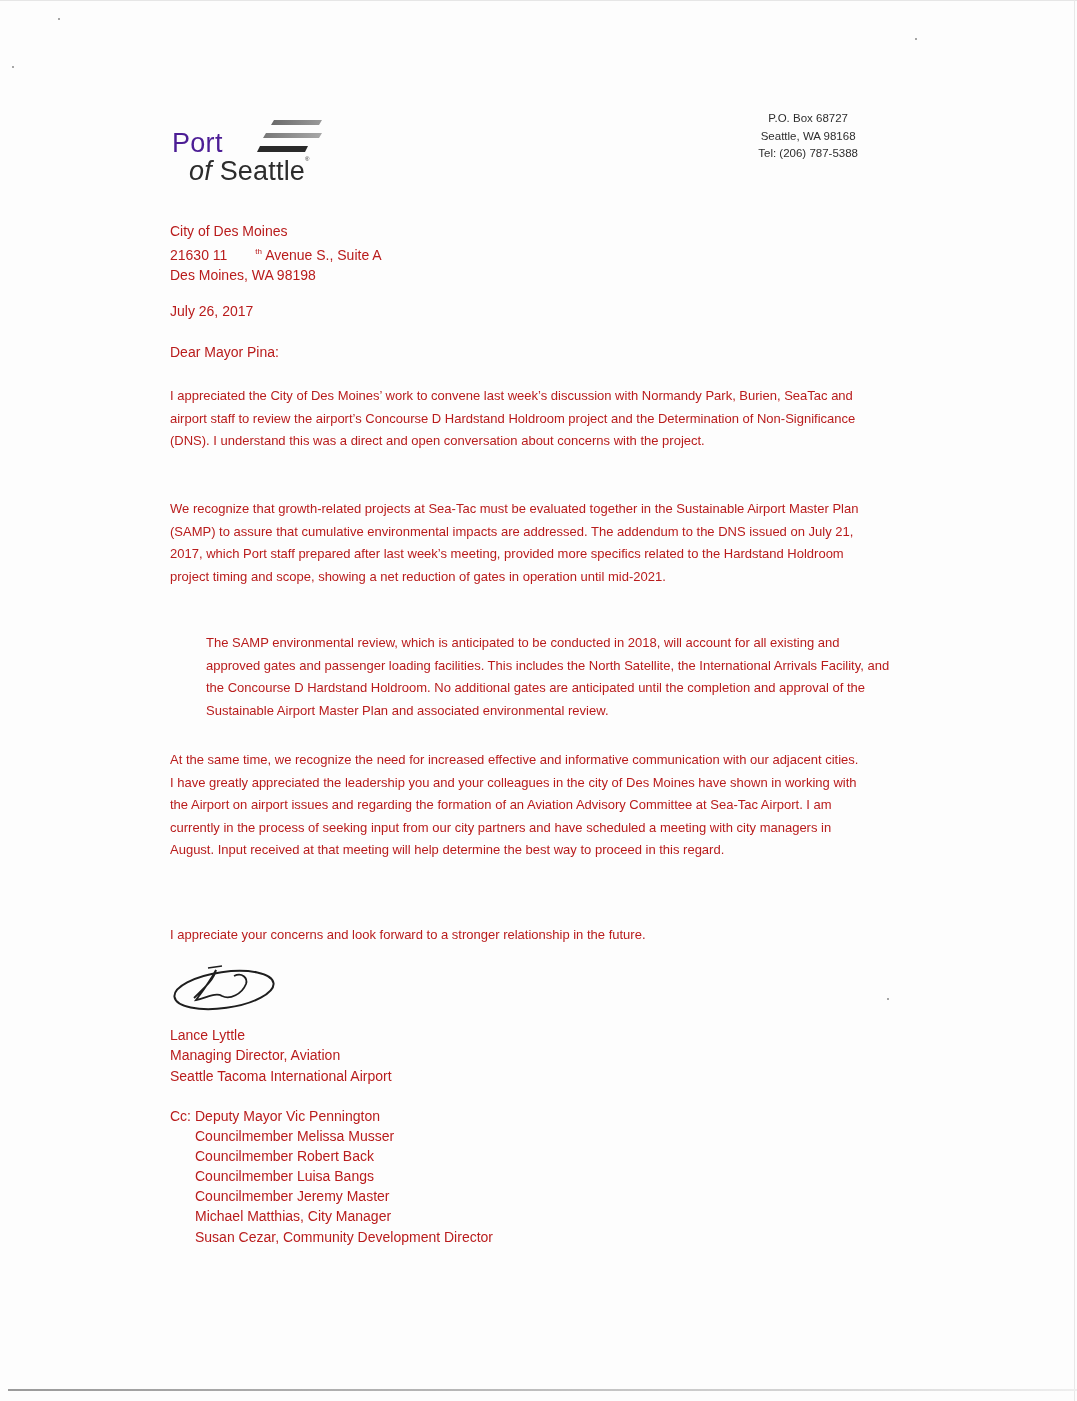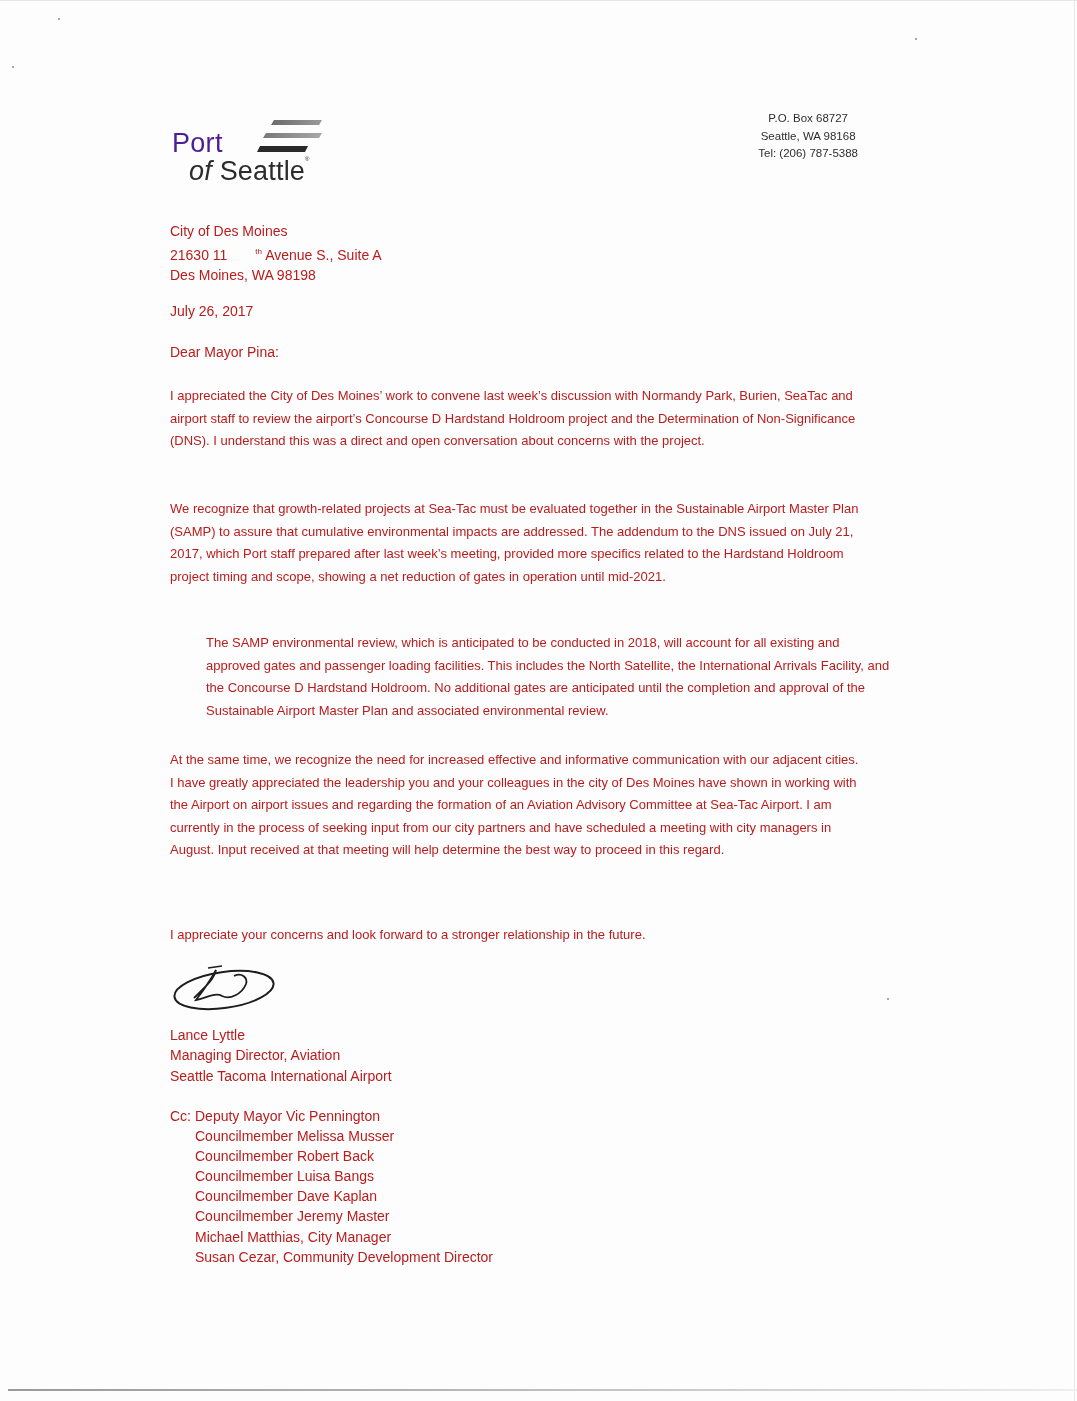--- a/index.html
+++ b/index.html
@@ -107,18 +107,17 @@
   </div>
 
   <div class="block cc">
     <div class="cc-row">
         <span class="cc-label">Cc:</span>
         <span>Deputy Mayor Vic Pennington</span>
       </div>
     <div class="cc-indent">Councilmember Melissa Musser</div>
     <div class="cc-indent">Councilmember Robert Back</div>
     <div class="cc-indent">Councilmember Luisa Bangs</div>
-    <div class="cc-indent">Councilmember Dave Kaplan</div>
     <div class="cc-indent">Councilmember Jeremy Master</div>
     <div class="cc-indent">Michael Matthias, City Manager</div>
     <div class="cc-indent">Susan Cezar, Community Development Director</div>
   </div>
 </div>
 
 </body></html>

